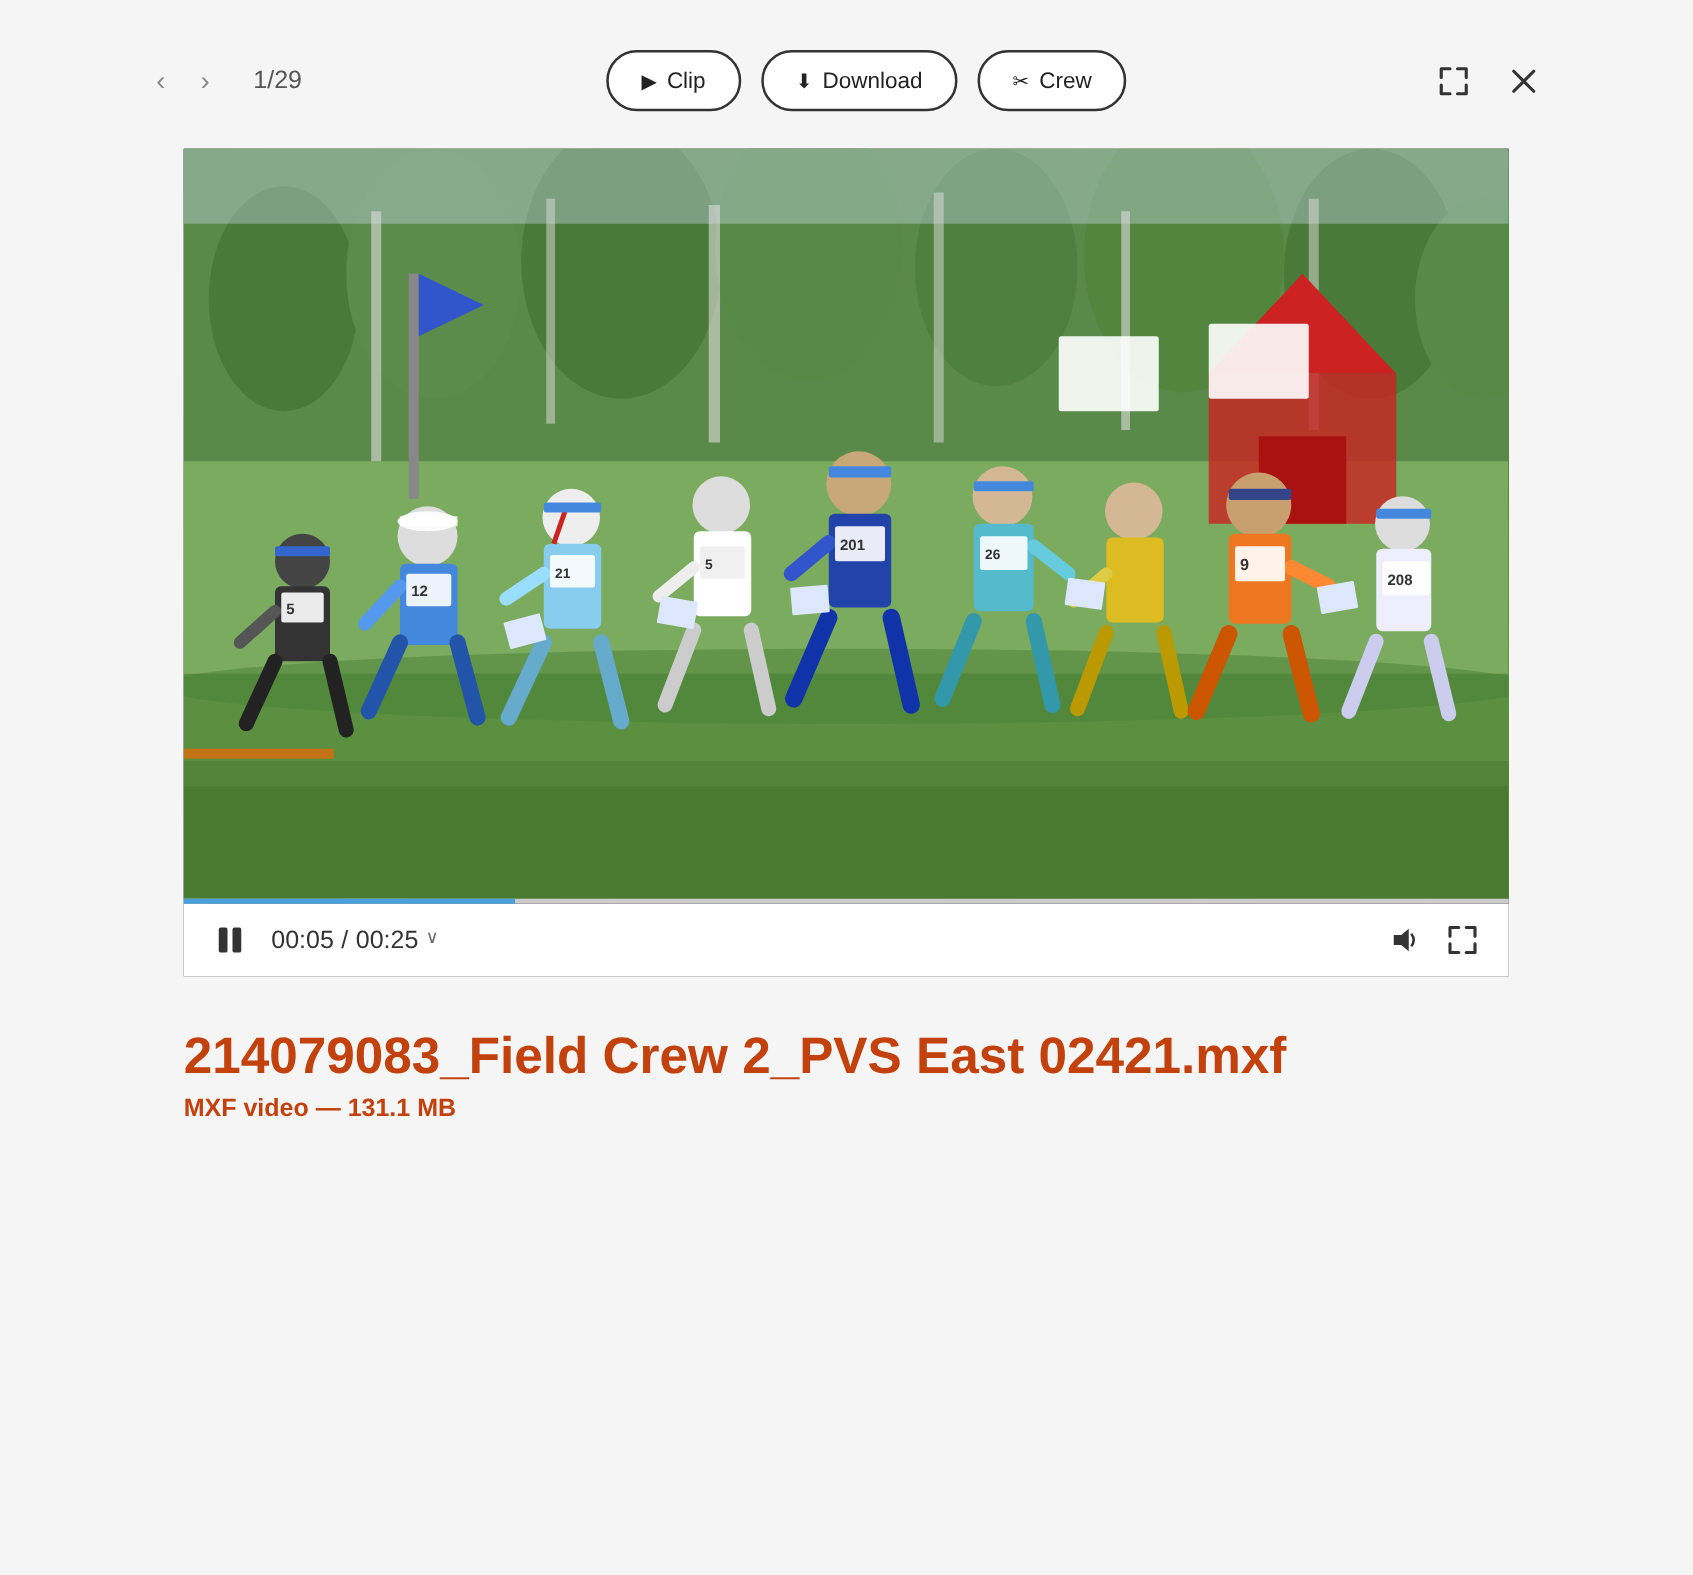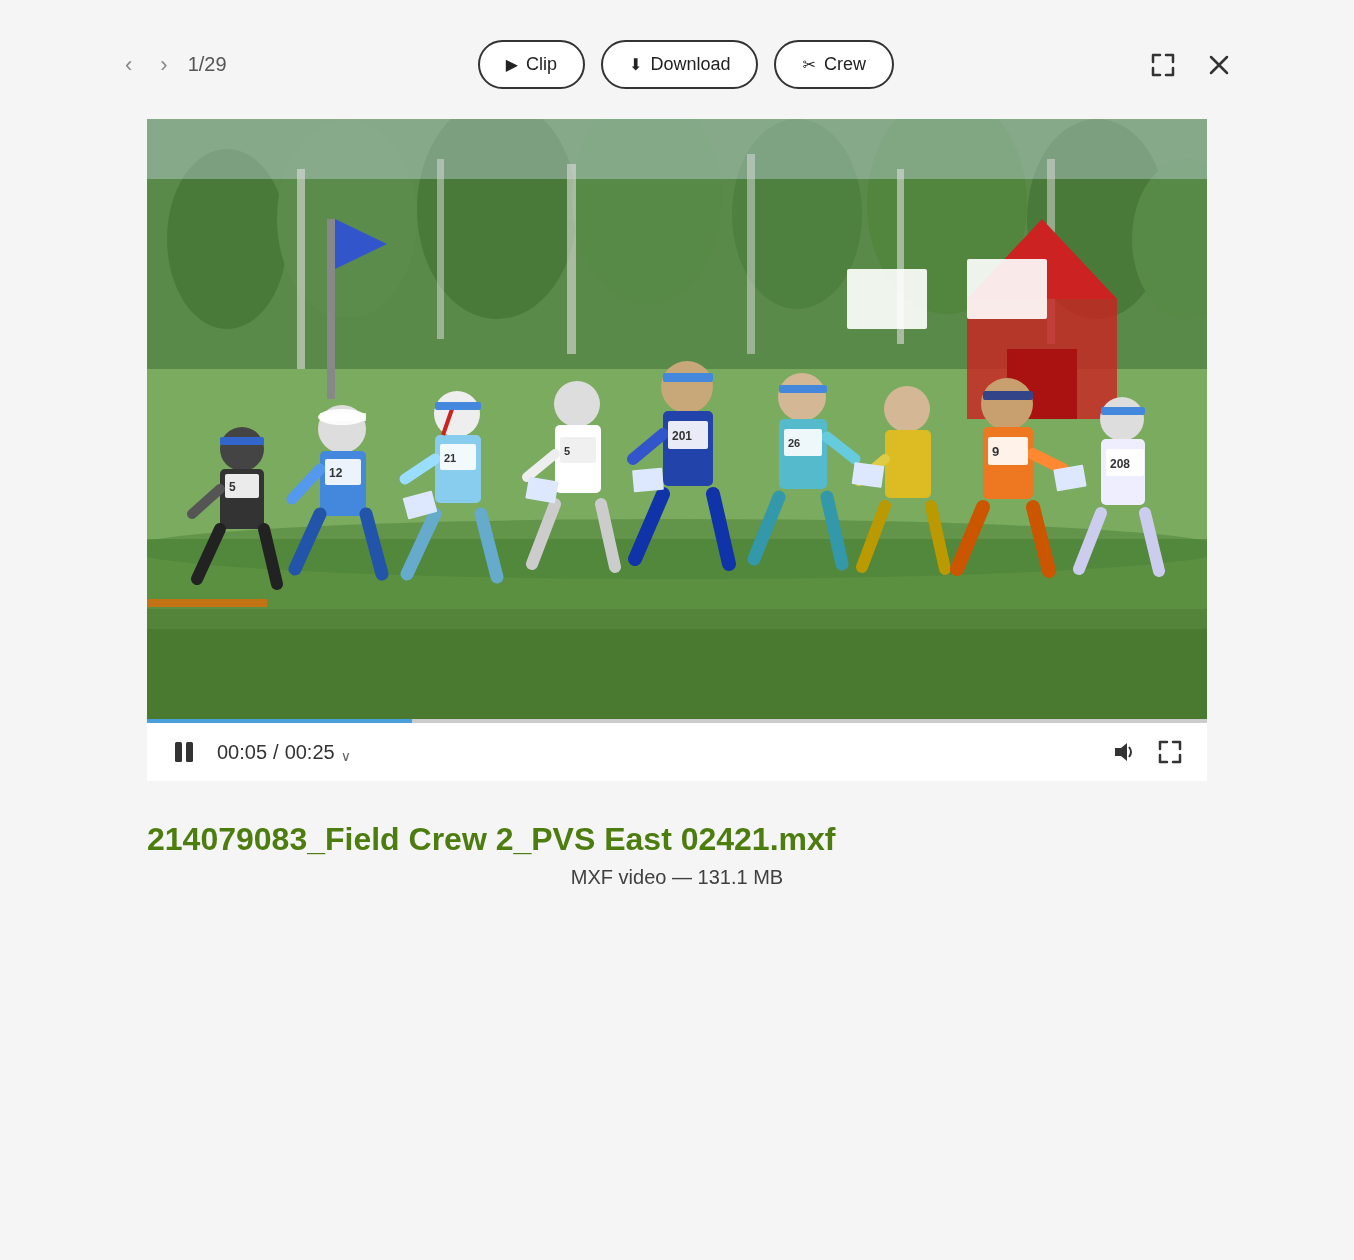--- a/index.html
+++ b/index.html
@@ -36,21 +36,21 @@
       color: #888;
       cursor: pointer;
       padding: 4px 8px;
       border-radius: 4px;
     }
 
     .nav-counter {
       font-size: 20px;
       color: #555;
       font-weight: 400;
-      margin-left: 0;
+      margin-left: 15px;
     }
 
     .action-buttons {
       display: flex;
       align-items: center;
       gap: 16px;
     }
 
     .action-btn {
       display: flex;
@@ -151,21 +151,21 @@
       font-size: 22px;
       color: #333;
       display: flex;
       align-items: center;
     }
 
     .time-display {
       font-size: 20px;
       color: #333;
       display: flex;
-      align-items: flex-end;
+      align-items: flex-start;
       gap: 6px;
     }
 
     .time-chevron {
       font-size: 14px;
       color: #666;
       cursor: pointer;
     }
 
     .controls-right {
@@ -183,31 +183,30 @@
       display: flex;
       align-items: center;
     }
 
     .file-info {
       width: 1060px;
       padding: 40px 0 20px 0;
     }
 
     .file-title {
-      font-size: 32px;
+      font-size: 41px;
       font-weight: 700;
-      color: #4d7c0f;
+      color: #c2410c;
       margin-bottom: 8px;
     }
 
     .file-meta {
       font-size: 20px;
-      color: #404040;
-      font-weight: 400;
-      text-align: center;
+      color: #c2410c;
+      font-weight: 700;
     }
   </style>
 </head>
 <body>
 
 <div class="top-bar">
   <div class="nav-left">
     <button class="nav-arrow">‹</button>
     <button class="nav-arrow">›</button>
     <span class="nav-counter">1/29</span>

